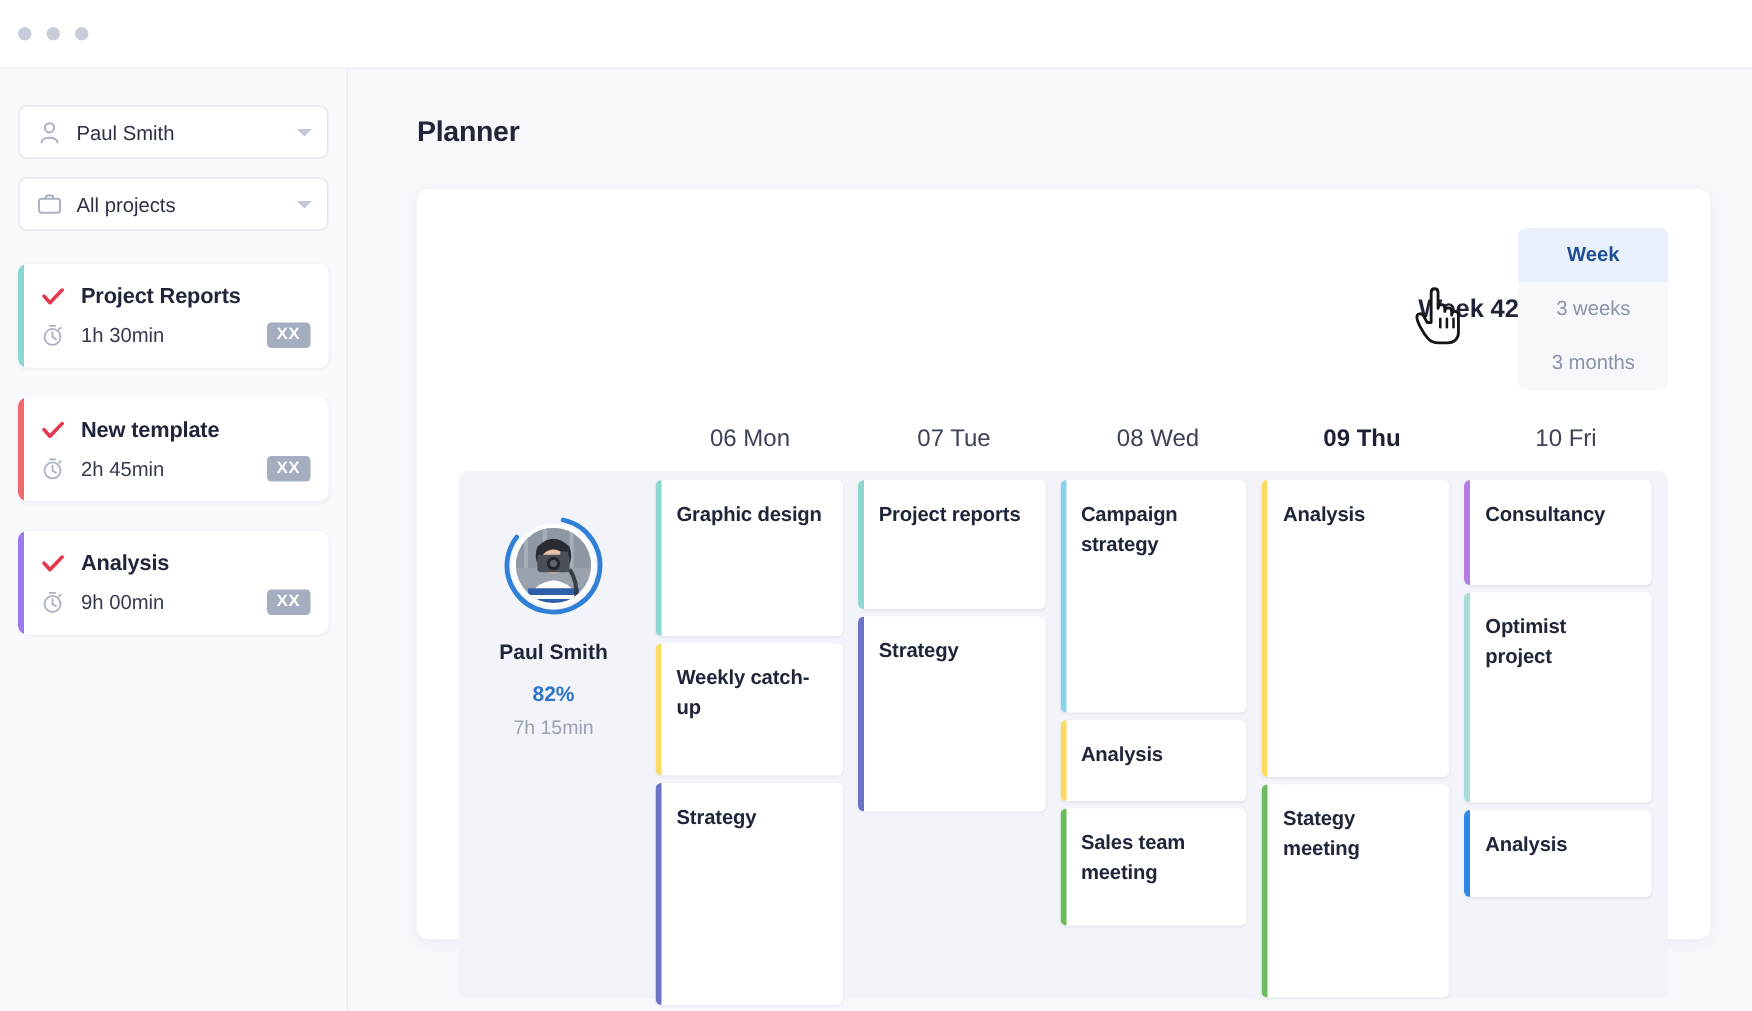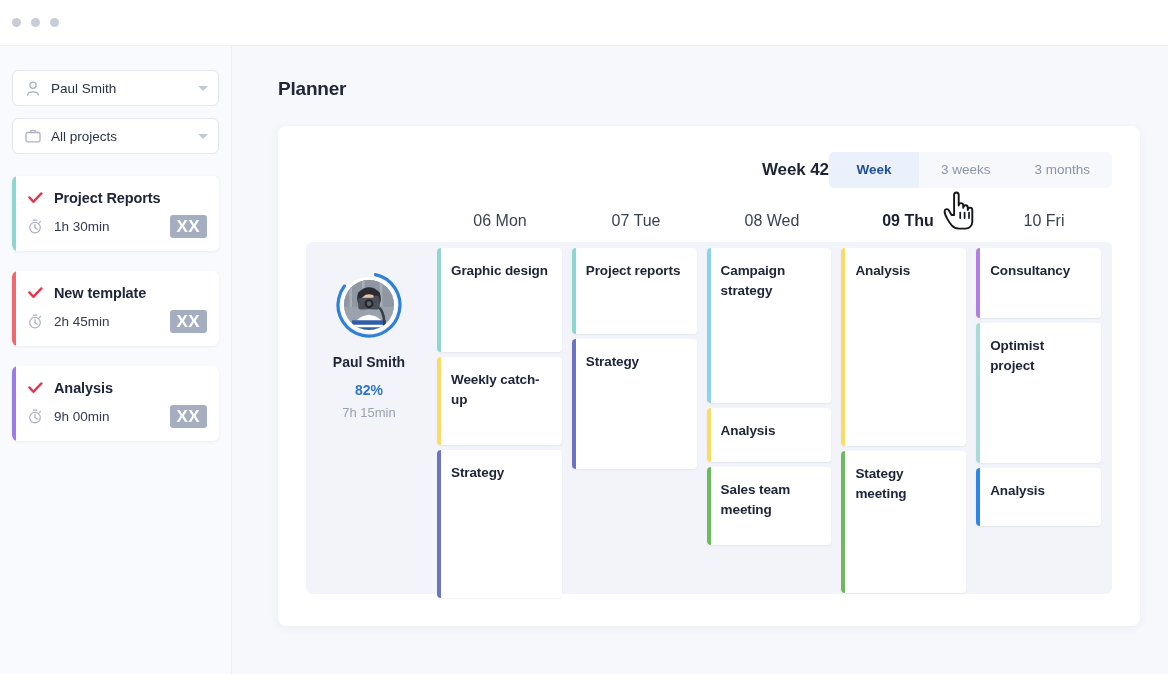--- a/index.html
+++ b/index.html
@@ -69,41 +69,41 @@
   .task-row1 { display: flex; align-items: center; margin-bottom: 9px; }
   .check { width: 16px; margin-right: 10px; flex: 0 0 16px;
            display: flex; align-items: center; }
   .task-title { font-size: 14.5px; font-weight: bold; color: #20263a; letter-spacing: -0.1px; }
   .task-row2 { display: flex; align-items: center; }
   .timer-ico { width: 16px; margin-right: 10px; flex: 0 0 16px;
                display: flex; align-items: center; }
   .task-time { font-size: 13.5px; color: #343b4f; flex: 1; }
   .xx-badge {
     background: #a4aec0; color: #ffffff;
-    font-size: 17px; font-weight: bold; letter-spacing: 0.4px;
+    font-size: 11px; font-weight: bold; letter-spacing: 0.4px;
     border-radius: 3px; padding: 3px 7px 3px 7px; line-height: 1;
   }
 
   
   .main { flex: 1; padding: 32px 28px 0 46px; position: relative; }
   .page-title { font-size: 19px; font-weight: bold; color: #212738; letter-spacing: -0.2px; }
 
   .panel {
     margin-top: 26px;
     background: #ffffff;
     border-radius: 8px;
     box-shadow: 0 2px 10px rgba(40,50,90,0.06);
     height: 500px;
     padding: 26px 28px 0 28px;
     position: relative;
   }
   .panel-head { display: flex; align-items: center; justify-content: flex-end; }
   .week-label { font-size: 17px; font-weight: bold; color: #1e2435; letter-spacing: -0.1px; }
 
-  .tabs { display: flex; border-radius: 5px; overflow: hidden; }
+  .tabs { display: flex; border-radius: 5px; overflow: hidden; flex-direction: column; }
   .tab {
     padding: 0 22px; height: 36px; line-height: 36px;
     font-size: 13.5px; color: #8a93a8; background: #f7f8fc;
     min-width: 90px; text-align: center;
   }
   .tab.active { background: #eaf1fd; color: #1f4f96; font-weight: bold; }
 
   .daynames { display: flex; margin-top: 24px; padding-left: 0; }
   .day-col-spacer { flex: 0 0 126px; }
   .dayname { flex: 1; text-align: center; font-size: 16px; color: #3b4256; }

